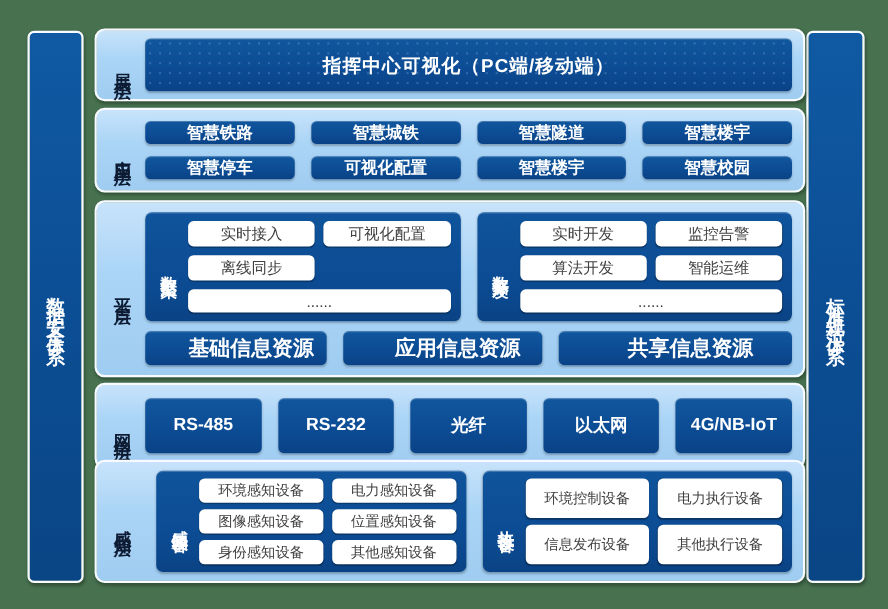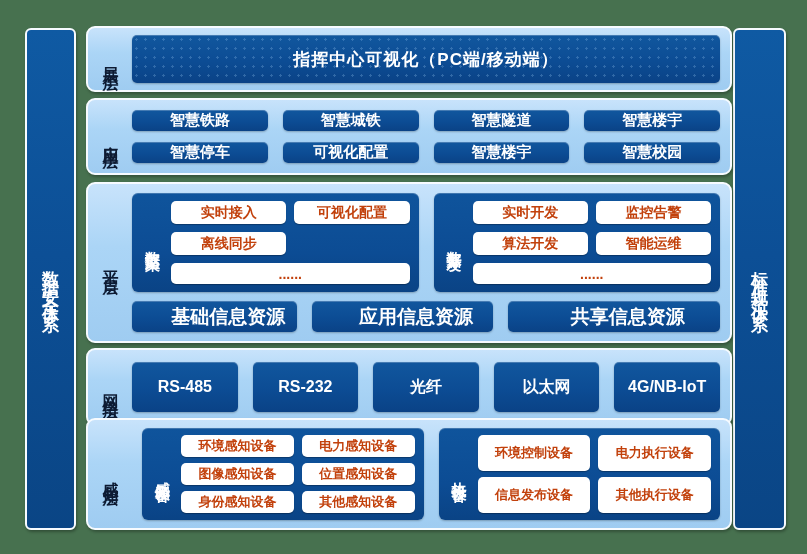--- a/index.html
+++ b/index.html
@@ -78,22 +78,22 @@
     border-radius:6px; padding:8px 9px; display:flex; gap:8px;
     box-shadow:inset 0 1px 0 rgba(255,255,255,.2), 0 1px 2px rgba(0,0,0,.25);
   }
   .gbox-label {
     flex:0 0 22px; display:flex; align-items:center; justify-content:center;
     writing-mode:vertical-rl; text-orientation:upright;
     color:#FFFFFF; font-size:15px; font-weight:bold; letter-spacing:2px;
   }
   .ggrid { flex:1; display:grid; grid-template-columns:1fr 1fr; gap:8px; }
   .wbox {
-    background:#FFFFFF; border-radius:5px; color:#c2410c;
-    font-size:14px; font-weight:bold;
+    background:#FFFFFF; border-radius:5px; color:#404040;
+    font-size:14px; font-weight:normal;
     display:flex; align-items:center; justify-content:center;
     box-shadow:0 1px 1px rgba(0,0,0,.3); white-space:nowrap;
   }
   .wbox-wide { grid-column:1 / span 2; }
   .plat-resources { display:flex; gap:15px; height:31px; flex:0 0 31px; }
   .plat-resources .dbox { font-size:19px;padding-left:28px; }
   .res-1 { flex:1; } .res-2 { flex:1.12; } .res-3 { flex:1.35; }
 
   
   .l-network { top:348px; height:78px; }

